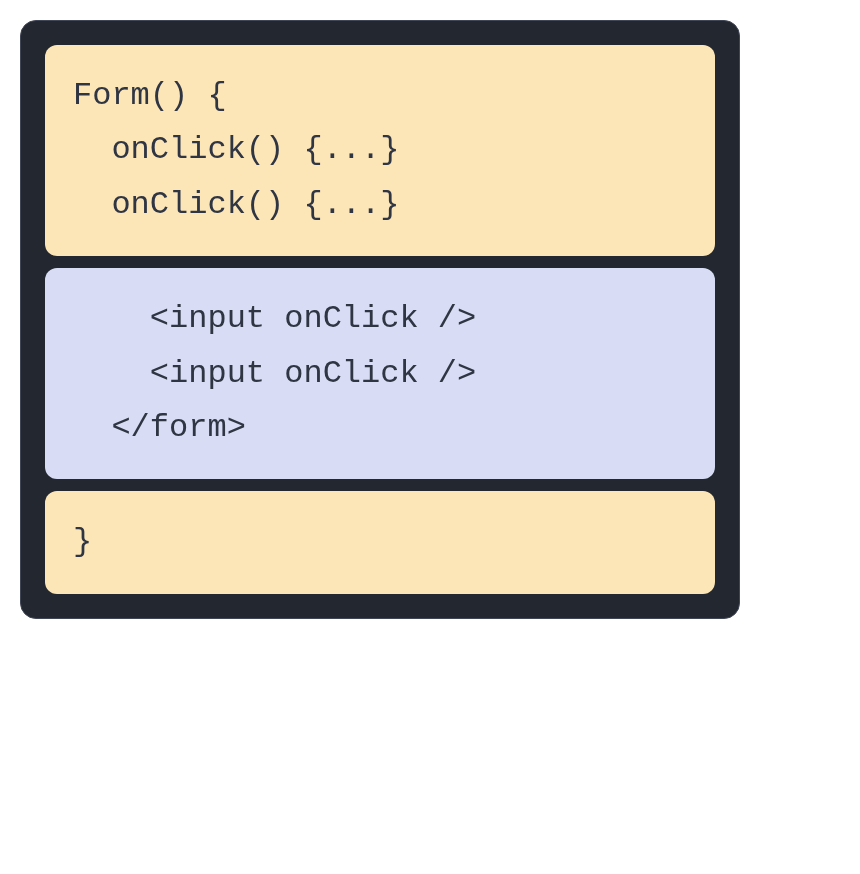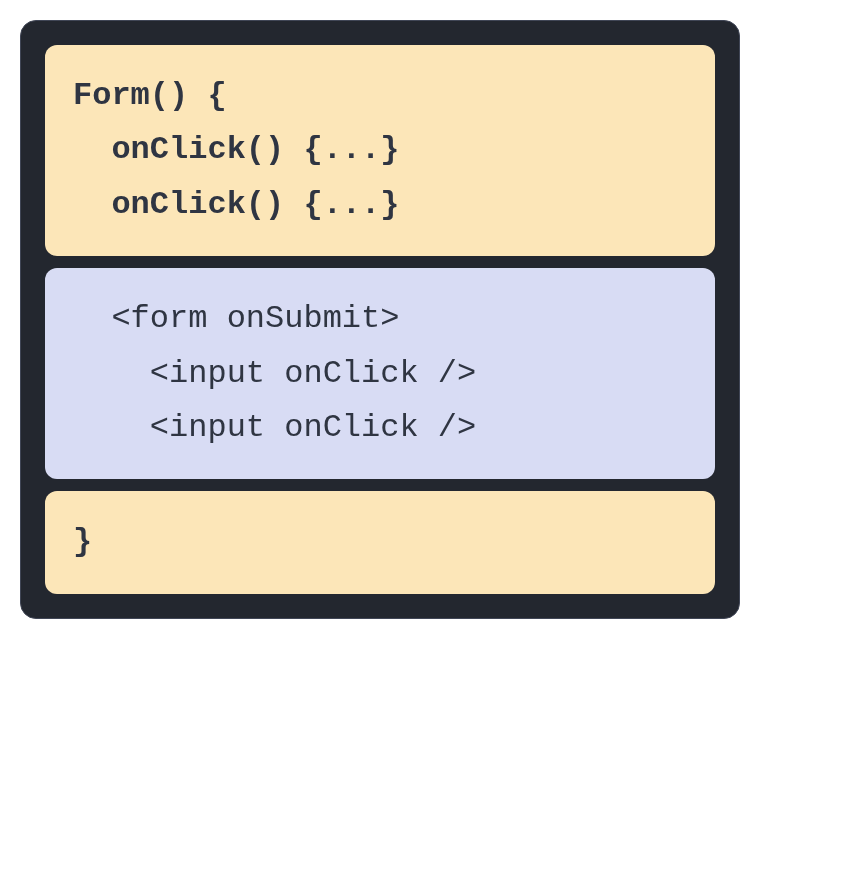--- a/index.html
+++ b/index.html
@@ -25,43 +25,42 @@
     .code-block {
       border-radius: 12px;
       padding: 24px 28px;
       font-size: 32px;
       line-height: 1.7;
       color: #2f3542;
       font-weight: 400;
     }
     .yellow-block {
       background: #fce6b8;
-      font-weight: bold;
     }
     .blue-block {
       background: #d8dcf4;
     }
     .code-line {
       white-space: pre;
     }
   </style>
 </head>
 <body>
 
 <div class="container">
 
   <div class="code-block yellow-block">
     <div class="code-line">Form() {</div>
     <div class="code-line">  onClick() {...}</div>
     <div class="code-line">  onClick() {...}</div>
   </div>
 
   <div class="code-block blue-block">
-    <div class="code-line">  &lt;form onSubmit&gt;</div>
     <div class="code-line">    &lt;input onClick /&gt;</div>
     <div class="code-line">    &lt;input onClick /&gt;</div>
+    <div class="code-line">  &lt;/form&gt;</div>
   </div>
 
   <div class="code-block yellow-block">
     <div class="code-line">}</div>
   </div>
 
 </div>
 
 </body></html>

